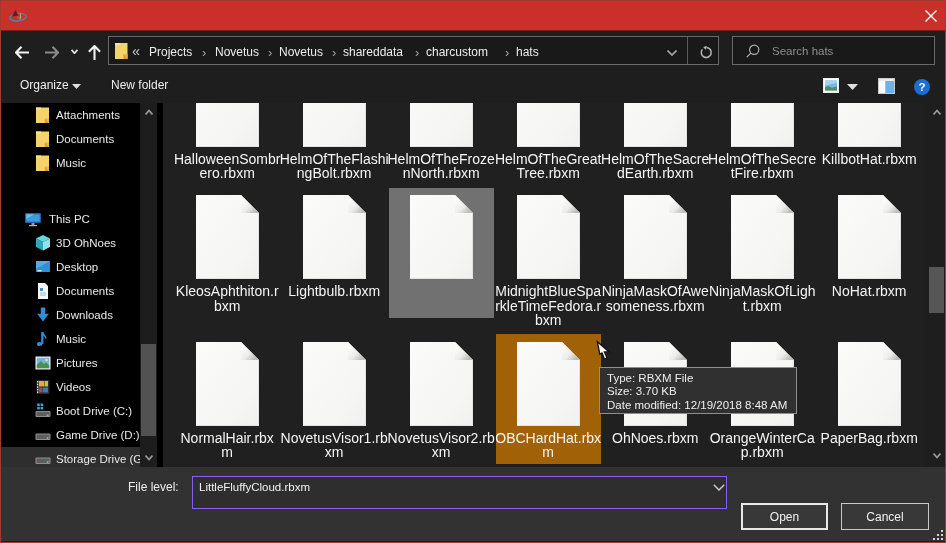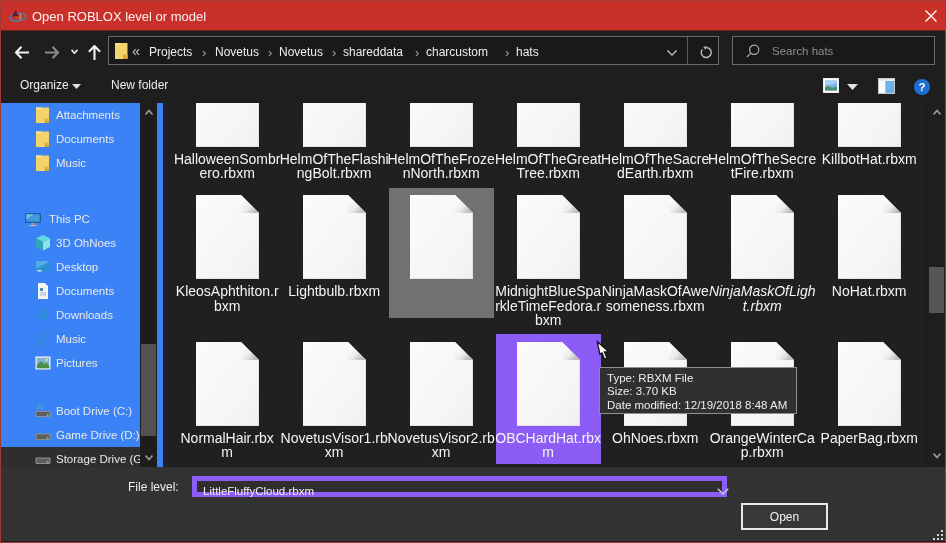--- a/index.html
+++ b/index.html
@@ -24,21 +24,21 @@
 .crumb { position:absolute; top:8px; font-size:12px; color:#eeeeee; white-space:nowrap; }
 .crumbsep { position:absolute; top:7.5px; font-size:13px; color:#a8a8a8; }
 #searchtext { position:absolute; left:39px; top:8px; font-size:11.5px; color:#8f8f8f; }
 
 
 #toolbar { position:absolute; left:1px; top:68px; width:944px; height:35px; background:#1e1e1e; }
 #organize { position:absolute; left:19px; top:10px; font-size:12px; color:#eeeeee; }
 #newfolder { position:absolute; left:110px; top:10px; font-size:12px; color:#eeeeee; }
 
 
-#sidebar { position:absolute; left:1px; top:103px; width:162px; height:364px; background:#3b82f6; overflow:hidden; }
+#sidebar { position:absolute; left:1px; top:103px; width:162px; height:364px; background:#000000; overflow:hidden; }
 .srow { position:absolute; left:0; width:139px; height:24px; }
 .srow .txt { position:absolute; top:5.5px; font-size:11.5px; color:#e9e9e9; white-space:nowrap; }
 .sicon { position:absolute; top:4px; width:16px; height:16px; }
 #sidescroll { position:absolute; left:140px; top:103px; width:17px; height:364px; background:#1d1d1d; }
 #sidethumb { position:absolute; left:141px; top:344px; width:15px; height:92px; background:#525252; }
 
 
 #list { position:absolute; left:163px; top:103px; width:762px; height:364px; background:#202020; overflow:hidden; }
 .cell { position:absolute; width:105px; height:130px; }
 .cell .ficon { position:absolute; left:21.5px; top:7.5px; }
@@ -47,22 +47,22 @@
 #mainscroll { position:absolute; left:928.5px; top:103px; width:16px; height:364px; background:#1e1e1e; }
 #mainthumb { position:absolute; left:928.5px; top:266.5px; width:15.5px; height:46.5px; background:#565656; }
 
 
 #tooltip { position:absolute; left:599px; top:367px; width:198px; height:47px; background:#303030;
   border:1px solid #8f8f8f; font-size:11.5px; color:#eeeeee; line-height:13.5px; padding:3.5px 0 0 7px; }
 
 
 #bottombar { position:absolute; left:1px; top:467px; width:944px; height:74px; background:#323232; }
 #fname-label { position:absolute; left:127px; top:13px; font-size:12px; color:#eeeeee; }
-#fname-combo { position:absolute; left:191px; top:9px; width:535px; height:21px; background:#2e2e2e;
-  border:5px solid #8b5cf6; }
+#fname-combo { position:absolute; left:191px; top:9px; width:535px; height:33px; background:#2e2e2e;
+  border:1px solid #8b5cf6; }
 #ftype-combo { position:absolute; left:739.5px; top:9px; width:188px; height:21px; background:#2e2e2e;
   border:1px solid #979797; }
 .combotext { position:absolute; left:6px; top:4px; font-size:11.5px; color:#f2f2f2; }
 .btn { position:absolute; top:36px; height:27px; background:#383838; color:#f2f2f2;
   font-size:12px; text-align:center; line-height:24px; }
 #btn-open { left:740px; width:87px; border:2px solid #e8e8e8; }
 #btn-cancel { left:840px; width:88px; border:1px solid #c8c8c8; line-height:26px; }
 
 
 #edge-l { position:absolute; left:0; top:30px; width:1px; height:513px; background:#a23a33; }
@@ -73,21 +73,20 @@
 <body>
 <div id="win">
 
   <div id="titlebar">
     <svg class="abs" style="left:8px;top:8px" width="18" height="14" viewBox="0 0 18 14">
       <ellipse cx="9" cy="8.2" rx="8.2" ry="3.7" fill="none" stroke="#4f80b4" stroke-width="1.5" transform="rotate(-7 9 8)"></ellipse>
       <path d="M2.8 7.5 L6.5 1 L9.5 6.8 Z" fill="#552038"></path>
       <path d="M11.2 2.6 L12.6 8.8 L10.4 11.6 Z" fill="#c8a356" opacity="0.9"></path>
       <path d="M8.5 6.5 L11 9.5 L8 9.8 Z" fill="#6a8f3f" opacity="0.8"></path>
     </svg>
-    <div id="title-text">Open ROBLOX level or model</div>
     <svg id="closex" viewBox="0 0 12 12">
         <path d="M0.5 0.5 L11.5 11.5 M11.5 0.5 L0.5 11.5" stroke="#ffffff" stroke-width="1.4"></path>
       </svg>
   </div>
   <div id="titlesep"></div>
 
   <div id="navbar">
     <svg class="abs" style="left:14px;top:14.5px" width="14" height="13" viewBox="0 0 14 13">
       <path d="M6.5 0.8 L1 6.5 L6.5 12.2 M1.3 6.5 L14 6.5" stroke="#f2f2f2" stroke-width="2.1" fill="none"></path>
     </svg>
@@ -245,20 +244,37 @@
       </div>
       <div class="srow" style="top:248px;">
     <svg class="sicon" style="left:34px" viewBox="0 0 16 16">
           <rect x="0.5" y="1.5" width="15" height="13" fill="#f2f2f2"></rect>
           <rect x="1.8" y="2.8" width="12.4" height="10.4" fill="#7ab1dd"></rect>
           <path d="M1.8 10 L6 6 L9 9 L11 7.5 L14.2 10.5 L14.2 13.2 L1.8 13.2 Z" fill="#4a8f4a"></path>
           <circle cx="11.5" cy="5" r="1.3" fill="#f7e27a"></circle>
         </svg>
     <div class="txt" style="left:55px">Pictures</div>
       </div>
+      <div class="srow" style="top:272px;">
+    <svg class="sicon" style="left:34px" viewBox="0 0 16 16">
+          <rect x="1.5" y="1" width="13" height="14" fill="#2b2b2b"></rect>
+          <rect x="4" y="2" width="5" height="5.5" fill="#e8a83c"></rect>
+          <rect x="9.5" y="2" width="3.5" height="5.5" fill="#c8c23e"></rect>
+          <rect x="4" y="8.5" width="3" height="5" fill="#b04848"></rect>
+          <rect x="7.5" y="8.5" width="5.5" height="5" fill="#4878b0"></rect>
+          <g fill="#e0e0e0">
+            <rect x="2" y="2" width="1.3" height="1.6"></rect>
+            <rect x="2" y="4.6" width="1.3" height="1.6"></rect>
+            <rect x="2" y="7.2" width="1.3" height="1.6"></rect>
+            <rect x="2" y="9.8" width="1.3" height="1.6"></rect>
+            <rect x="2" y="12.4" width="1.3" height="1.6"></rect>
+          </g>
+        </svg>
+    <div class="txt" style="left:55px">Videos</div>
+      </div>
       <div class="srow" style="top:296px;">
     <svg class="sicon" style="left:34px" viewBox="0 0 16 16">
           <g fill="#3aa0d8">
             <rect x="2.2" y="0.5" width="2.6" height="2.6"></rect>
             <rect x="5.6" y="0.5" width="2.6" height="2.6"></rect>
             <rect x="2.2" y="3.9" width="2.6" height="2.6"></rect>
             <rect x="5.6" y="3.9" width="2.6" height="2.6"></rect>
           </g>
           <rect x="0.5" y="8" width="15" height="6" rx="1" fill="#8f8f8f"></rect>
           <rect x="1.5" y="9" width="13" height="4" fill="#5e5e5e"></rect>
@@ -525,21 +541,21 @@
               <stop offset="0.55" stop-color="#ececea"></stop>
               <stop offset="1" stop-color="#bdbdbb"></stop>
     </linearGradient>
   </defs>
   <path d="M0 0 L45 0 L63 18 L63 84 L0 84 Z" fill="url(#pg)"></path>
   <path d="M0.5 83.5 L62.5 83.5 L62.5 18" stroke="#e2e2e0" stroke-width="1" fill="none"></path>
   <path d="M45 0 L45 18 L63 18 Z" fill="url(#fg)"></path>
 </svg>
         <div class="flabel">NinjaMaskOfAwe<br>someness.rbxm</div>
       </div>
-      <div class="cell" style="left:546.7px;top:84.5px;font-style:italic;">
+      <div class="cell" style="left:546.7px;top:84.5px;">
       <svg class="ficon" width="63" height="84" viewBox="0 0 63 84">
   <defs>
     <linearGradient id="pg" x1="0" y1="0" x2="1" y2="1">
       <stop offset="0" stop-color="#fbfbfa"></stop>
               <stop offset="0.75" stop-color="#f5f5f3"></stop>
               <stop offset="1" stop-color="#f0f0ee"></stop>
     </linearGradient>
     <linearGradient id="fg" x1="0.2" y1="0.2" x2="0.85" y2="0.85">
       <stop offset="0" stop-color="#fbfbfa"></stop>
               <stop offset="0.55" stop-color="#ececea"></stop>
@@ -625,21 +641,21 @@
               <stop offset="0.55" stop-color="#ececea"></stop>
               <stop offset="1" stop-color="#bdbdbb"></stop>
     </linearGradient>
   </defs>
   <path d="M0 0 L45 0 L63 18 L63 84 L0 84 Z" fill="url(#pg)"></path>
   <path d="M0.5 83.5 L62.5 83.5 L62.5 18" stroke="#e2e2e0" stroke-width="1" fill="none"></path>
   <path d="M45 0 L45 18 L63 18 Z" fill="url(#fg)"></path>
 </svg>
         <div class="flabel">NovetusVisor2.rb<br>xm</div>
       </div>
-      <div class="cell" style="left:332.7px;top:231px;background:#8b5cf6;">
+      <div class="cell" style="left:332.7px;top:231px;background:#a16207;">
       <svg class="ficon" width="63" height="84" viewBox="0 0 63 84">
   <defs>
     <linearGradient id="pg" x1="0" y1="0" x2="1" y2="1">
       <stop offset="0" stop-color="#fbfbfa"></stop>
               <stop offset="0.75" stop-color="#f5f5f3"></stop>
               <stop offset="1" stop-color="#f0f0ee"></stop>
     </linearGradient>
     <linearGradient id="fg" x1="0.2" y1="0.2" x2="0.85" y2="0.85">
       <stop offset="0" stop-color="#fbfbfa"></stop>
               <stop offset="0.55" stop-color="#ececea"></stop>
@@ -729,20 +745,21 @@
 
   <div id="bottombar">
     <div id="fname-label">File level:</div>
     <div id="fname-combo">
       <div class="combotext">LittleFluffyCloud.rbxm</div>
       <svg class="abs" style="left:520px;top:6.5px" width="12" height="7" viewBox="0 0 12 7">
         <path d="M0.8 0.8 L6 6 L11.2 0.8" stroke="#c8c8c8" stroke-width="1.5" fill="none"></path>
       </svg>
     </div>
     <div id="btn-open" class="btn">Open</div>
+    <div id="btn-cancel" class="btn">Cancel</div>
     <svg class="abs" style="left:932px;top:63px" width="11" height="11" viewBox="0 0 11 11">
       <g fill="#d6d6d6">
         <rect x="8" y="0" width="2" height="2"></rect>
           <rect x="8" y="4" width="2" height="2"></rect>
         <rect x="8" y="8" width="2" height="2"></rect>
           <rect x="4" y="4" width="2" height="2"></rect>
         <rect x="4" y="8" width="2" height="2"></rect>
           <rect x="0" y="8" width="2" height="2"></rect>
       </g>
     </svg>

